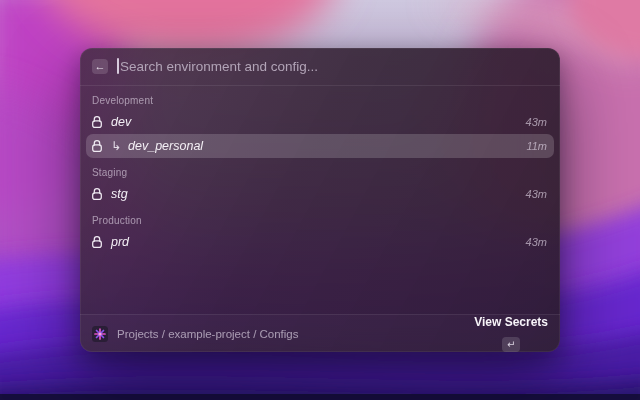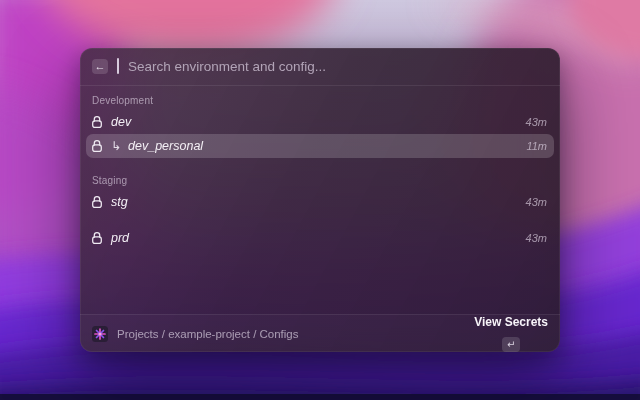--- a/index.html
+++ b/index.html
@@ -19,26 +19,26 @@
 
   
   .searchbar{height:37px;flex:0 0 37px;display:flex;align-items:center;gap:9px;
     padding:0 12px;border-bottom:1px solid rgba(255,255,255,0.08);}
   .back-btn{width:16px;height:15px;border-radius:4px;background:rgba(255,255,255,0.14);
     display:flex;align-items:center;justify-content:center;flex:0 0 auto;
     color:#ece5ef;font-size:11px;line-height:1;cursor:pointer;border:none;padding:0;}
   .search-wrap{position:relative;flex:1;display:flex;align-items:center;height:100%;}
   .caret{position:absolute;left:0;top:10px;width:1.5px;height:16px;background:#d7cbdd;border-radius:1px;}
   .search-input{width:100%;background:transparent;border:none;outline:none;
-    font-family:inherit;font-size:13.5px;color:#f1ecf3;padding:0 0 0 11px;}
+    font-family:inherit;font-size:13.5px;color:#f1ecf3;padding:0 0 0 3px;}
   .search-input::placeholder{color:#b2a4b7;opacity:1;}
 
   
   .list{flex:1;padding:4px 6px 0;overflow:hidden;}
-  .section + .section{margin-top:12px;}
+  .section + .section{margin-top:4px;}
   .section-label{font-size:10px;line-height:13px;padding:4px 6px 3px;
     color:rgba(235,225,240,0.58);letter-spacing:.2px;}
   .row{height:24px;display:flex;align-items:center;gap:8px;padding:0 4px 0 5px;
     border-radius:7px;cursor:pointer;font-style:italic;}
   .row.selected{background:rgba(255,255,255,0.17);}
   .lock{flex:0 0 auto;display:flex;}
   .nested-arrow{color:rgba(245,240,248,0.88);font-size:12px;line-height:1;margin-right:-1px;}
   .row-name{font-size:12.5px;font-weight:500;color:#f3eff5;}
   .row-time{margin-left:auto;font-size:11px;color:rgba(235,225,240,0.60);padding-right:3px;}
 
@@ -140,20 +140,21 @@
               <path d="M3.3,6 V4.3 a2.7,2.7 0 0 1 5.4,0 V6" stroke="#f0ebf3" stroke-width="1.25" stroke-linecap="round"></path>
               <rect x="1.7" y="5.8" width="8.6" height="6.6" rx="2.2" stroke="#f0ebf3" stroke-width="1.25"></rect>
             </svg>
           </span>
           <span class="row-name">stg</span>
           <span class="row-time">43m</span>
         </div>
       </div>
 
       <div class="section">
+        <div class="section-label">Production</div>
 
         <div class="row">
           <span class="lock">
             <svg width="12" height="14" viewBox="0 0 12 14" fill="none">
               <path d="M3.3,6 V4.3 a2.7,2.7 0 0 1 5.4,0 V6" stroke="#f0ebf3" stroke-width="1.25" stroke-linecap="round"></path>
               <rect x="1.7" y="5.8" width="8.6" height="6.6" rx="2.2" stroke="#f0ebf3" stroke-width="1.25"></rect>
             </svg>
           </span>
           <span class="row-name">prd</span>
           <span class="row-time">43m</span>

